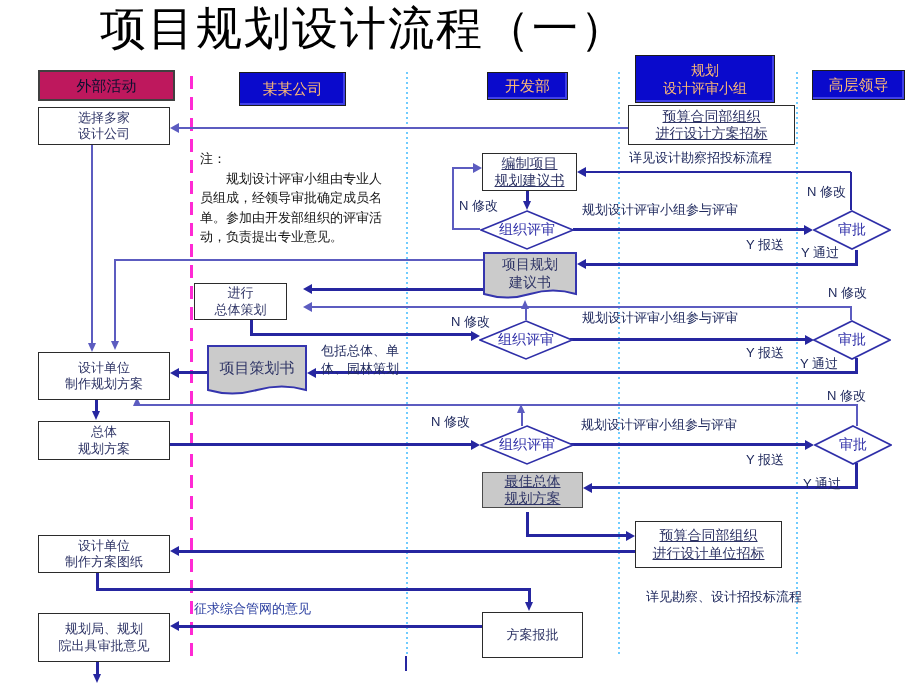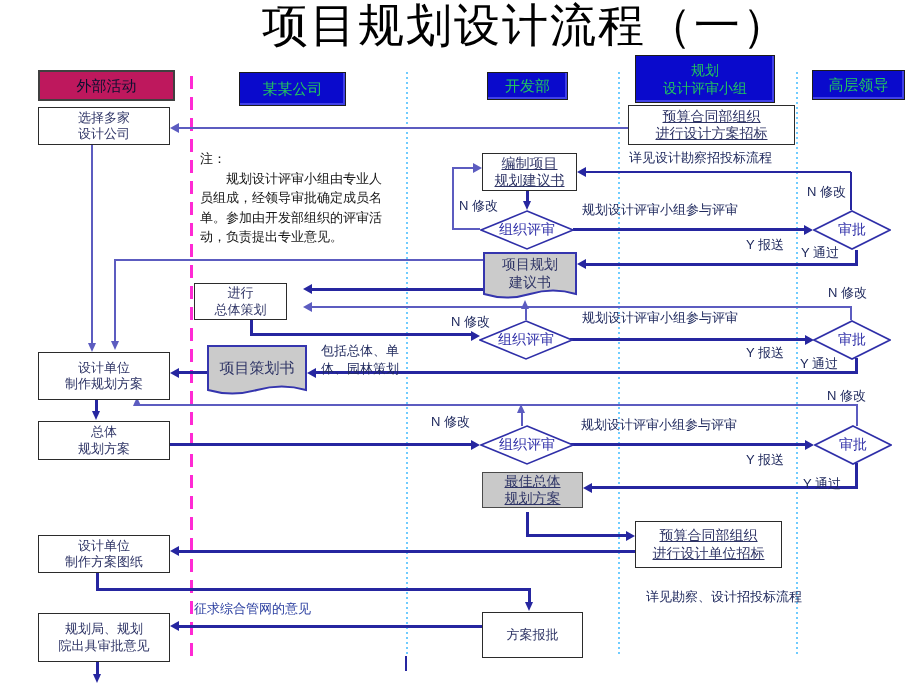--- a/index.html
+++ b/index.html
@@ -1,23 +1,23 @@
 <!DOCTYPE html>
 <html><head>
 <meta charset="utf-8">
 <style>
   html,body{margin:0;padding:0;background:#e8e8e8;}
   .slide{position:relative;width:920px;height:690px;background:#ffffff;overflow:hidden;
          font-family:"Liberation Sans",sans-serif;}
   
   .title{position:absolute;left:100px;top:0px;width:690px;height:58px;line-height:58px;
-         text-align:right;font-family:Liberation Mono, monospace;
+         text-align:left;font-family:Liberation Serif, serif;
          font-size:46px;letter-spacing:2px;color:#000;}
   
-  .hdr{position:absolute;box-sizing:border-box;background:#0a0acc;color:#22c55e;border:1px solid #1c1c1c;
+  .hdr{position:absolute;box-sizing:border-box;background:#0a0acc;color:#fdba74;border:1px solid #1c1c1c;
        display:flex;align-items:center;justify-content:center;text-align:center;font-size:15px;
        white-space:pre-line;line-height:1.3;box-shadow:inset -2px -2px 0 rgba(110,110,255,.55);}
   .hdr.ext{background:#be185d;color:#0a1030;border:2px solid #404040;box-shadow:none;}
   
   .div-pink{position:absolute;width:3px;
      background:repeating-linear-gradient(to bottom,#ff2ad4 0 13px,transparent 13px 21px);}
   .div-blue{position:absolute;width:2px;
      background:repeating-linear-gradient(to bottom,#6fccff 0 2px,transparent 2px 5px);}
   
   .box{position:absolute;box-sizing:border-box;background:#fff;border:1.5px solid #2b2b2b;

